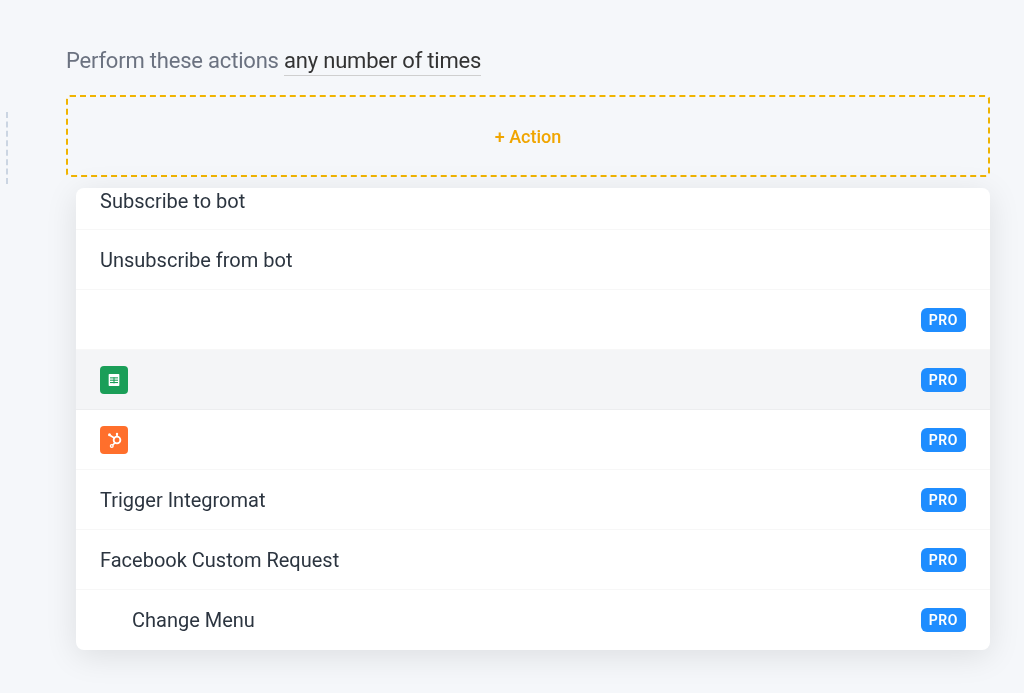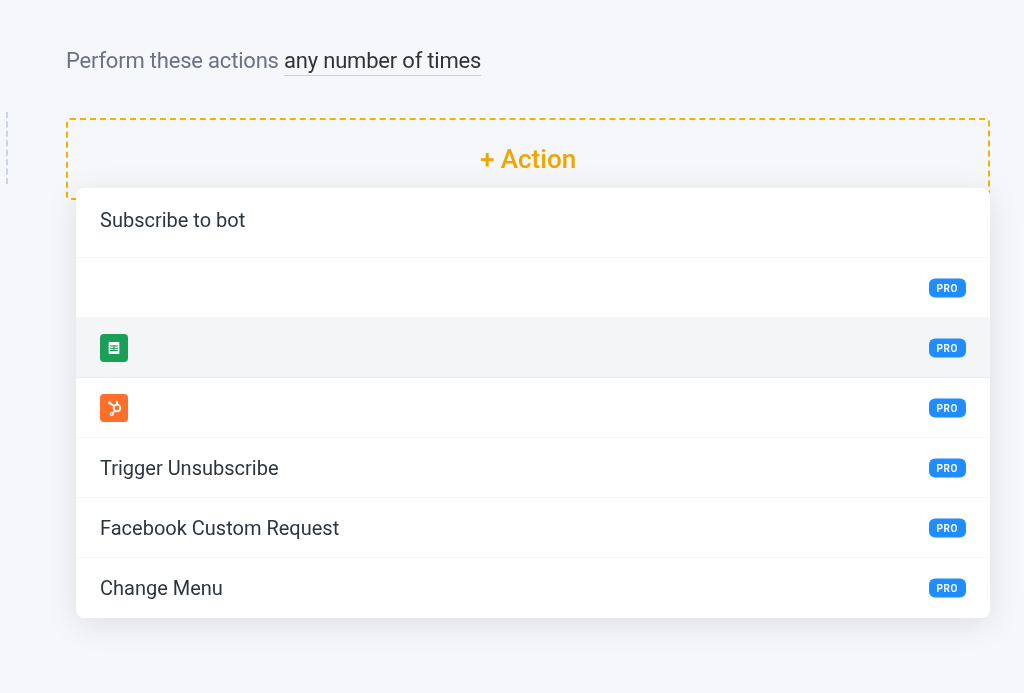--- a/index.html
+++ b/index.html
@@ -10,21 +10,21 @@
       height: 693px;
       overflow: hidden;
       position: relative;
     }
     .container {
       padding: 48px 24px 0 66px;
     }
     .header-text {
       font-size: 22px;
       color: #6b7280;
-      margin-bottom: 45px;
+      margin-bottom: 22px;
       letter-spacing: -0.2px;
     }
     .header-text .underlined {
       color: #333;
       border-bottom: 1px solid #cfcfcf;
       padding-bottom: 2px;
       cursor: pointer;
     }
     .left-dashes {
       position: absolute;
@@ -35,21 +35,21 @@
       opacity: 0.9;
     }
     .action-box {
       border: 2px dashed #f0b400;
       border-radius: 4px;
       height: 82px;
       display: flex;
       align-items: center;
       justify-content: center;
       color: #f0a500;
-      font-size: 26px;
+      font-size: 18px;
       font-weight: 500;
       cursor: pointer;
       margin-right: 10px;
     }
     .dropdown {
       position: absolute;
       left: 76px;
       top: 188px;
       right: 34px;
       background: #ffffff;
@@ -63,23 +63,22 @@
       padding: 0 24px;
       height: 60px;
       font-size: 20px;
       color: #2c3540;
       cursor: pointer;
       border-bottom: 1px solid rgba(0,0,0,0.03);
       position: relative;
     }
     .dropdown-item.first {
       height: 42px;
-      align-items: flex-start;
+      align-items: center;
       padding-top: 0;
-      margin-top: 28px;
     }
     .dropdown-item.first .label { position: relative; top: -8px; }
     .dropdown-item.hovered {
       background: #f4f5f7;
     }
     .dropdown-item .icon-slot {
       width: 28px;
       height: 28px;
       margin-right: 12px;
       display: flex;
@@ -88,21 +87,21 @@
       flex-shrink: 0;
       border-radius: 4px;
     }
     .pro-badge {
       position: absolute;
       right: 24px;
       top: 50%;
       transform: translateY(-50%);
       background: #1f8dff;
       color: #fff;
-      font-size: 10px;
+      font-size: 14px;
       font-weight: 600;
       letter-spacing: 0.6px;
       padding: 4px 8px;
       border-radius: 6px;
     }
     .sheets-icon { background:#1a9e58; }
     .sheets-icon svg { width:16px; height:18px; }
     .hubspot-icon { background:#ff6f2c; }
     .hubspot-icon svg { width:18px; height:18px; }
   </style>
@@ -120,20 +119,23 @@
     <span>+ Action</span>
   </div>
 </div>
 
 <div class="dropdown">
 
   <div class="dropdown-item first">
     <span class="label">Subscribe to bot</span>
   </div>
 
+  <div class="dropdown-item">
+    <span class="label">Unsubscribe from bot</span>
+  </div>
 
   <div class="dropdown-item">
     <span class="pro-badge">PRO</span>
   </div>
 
   <div class="dropdown-item hovered">
     <span class="icon-slot sheets-icon">
       <svg viewBox="0 0 24 24">
           <rect x="4" y="3" width="16" height="18" rx="1" fill="#ffffff"></rect>
           <rect x="4" y="3" width="16" height="18" rx="1" fill="none" stroke="#ffffff" stroke-width="0"></rect>
@@ -155,27 +157,27 @@
           <circle cx="16" cy="4" r="1.6" fill="#ffffff"></circle>
           <line x1="16" y1="5" x2="16" y2="8" stroke="#ffffff" stroke-width="2.2"></line>
           <circle cx="9" cy="20" r="1.8" fill="none" stroke="#ffffff" stroke-width="1.8"></circle>
           <line x1="10" y1="19" x2="13.5" y2="15.5" stroke="#ffffff" stroke-width="2.2"></line>
         </svg>
     </span>
     <span class="pro-badge">PRO</span>
   </div>
 
   <div class="dropdown-item">
-    <span class="label">Trigger Unsubscribe</span>
+    <span class="label">Trigger Integromat</span>
     <span class="pro-badge">PRO</span>
   </div>
 
   <div class="dropdown-item">
     <span class="label">Facebook Custom Request</span>
     <span class="pro-badge">PRO</span>
   </div>
 
-  <div class="dropdown-item" style="border-bottom:none;">
+  <div class="dropdown-item" style="border-bottom:none;margin-left:32px;">
     <span class="label">Change Menu</span>
     <span class="pro-badge">PRO</span>
   </div>
 
 </div>
 
 </body></html>

